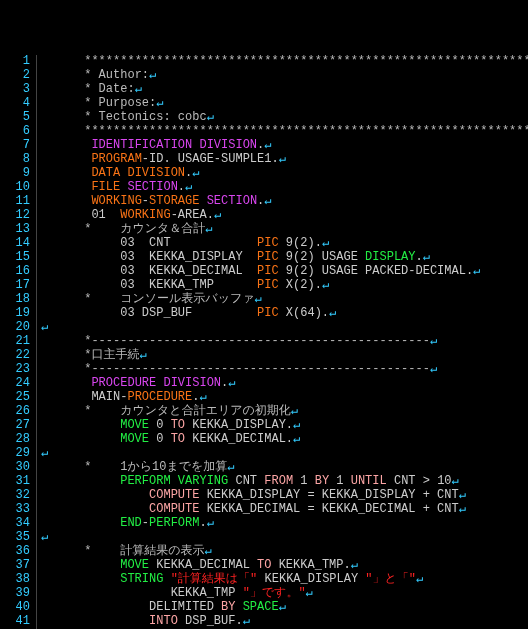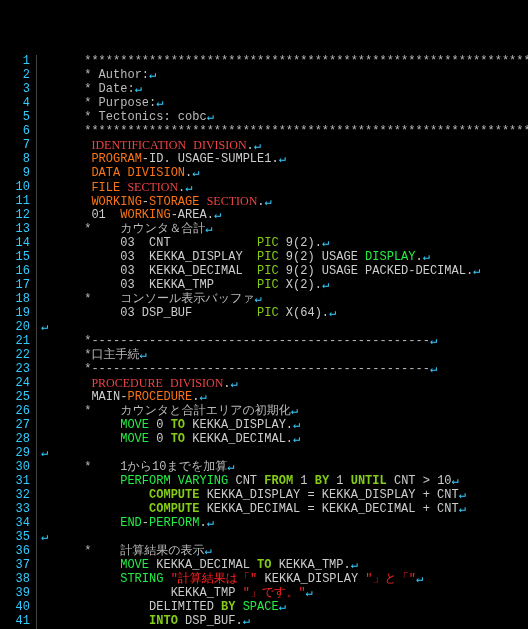--- a/index.html
+++ b/index.html
@@ -35,24 +35,24 @@
   .code {
     background: #000;
     padding-left: 4px;
     flex: 1;
   }
   .code-line {
     height: 14px;
     color: #ccc;
   }
   .kw1 { color: #f97316; }    
-  .kw2 { color: #ef4444; font-family: Liberation Serif, serif; }    
-  .kw3 { color: #84cc16; font-family: Liberation Mono, monospace; }    
+  .kw2 { color: #d946ef; }    
+  .kw3 { color: #f97316; font-family: Liberation Mono, monospace; }    
   .grn { color: #2e4; text-align: right; }    
-  .ylw { color: #84cc16; font-weight: bold; }    
+  .ylw { color: #fca5a5; }    
   .red { color: #f22; }    
   .cmt { color: #bbb; }    
   .txt { color: #ccc; }    
   .eol { color: #3cf; }
 </style>
 </head>
 <body>
 
 
 

